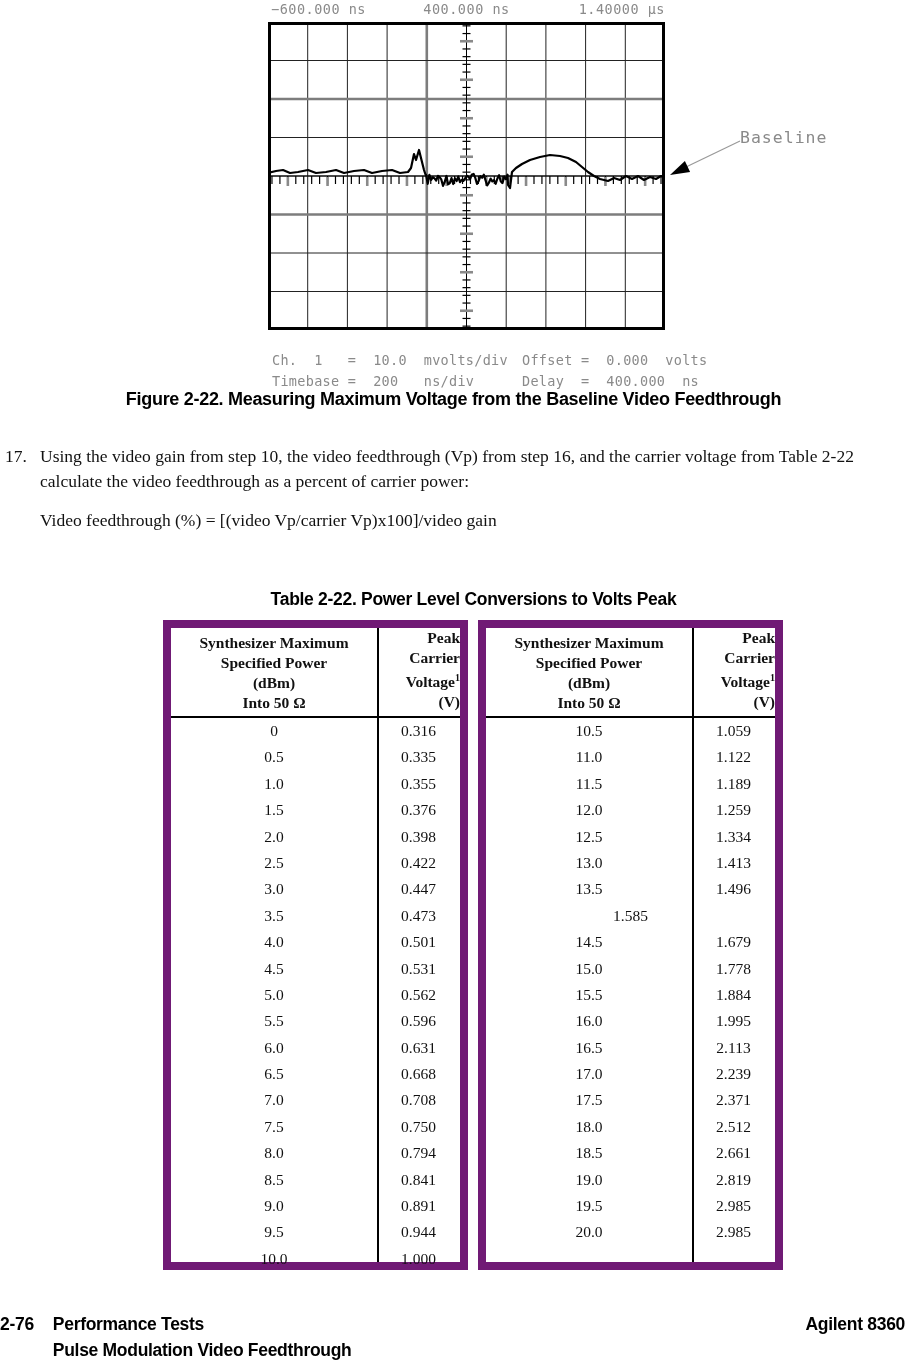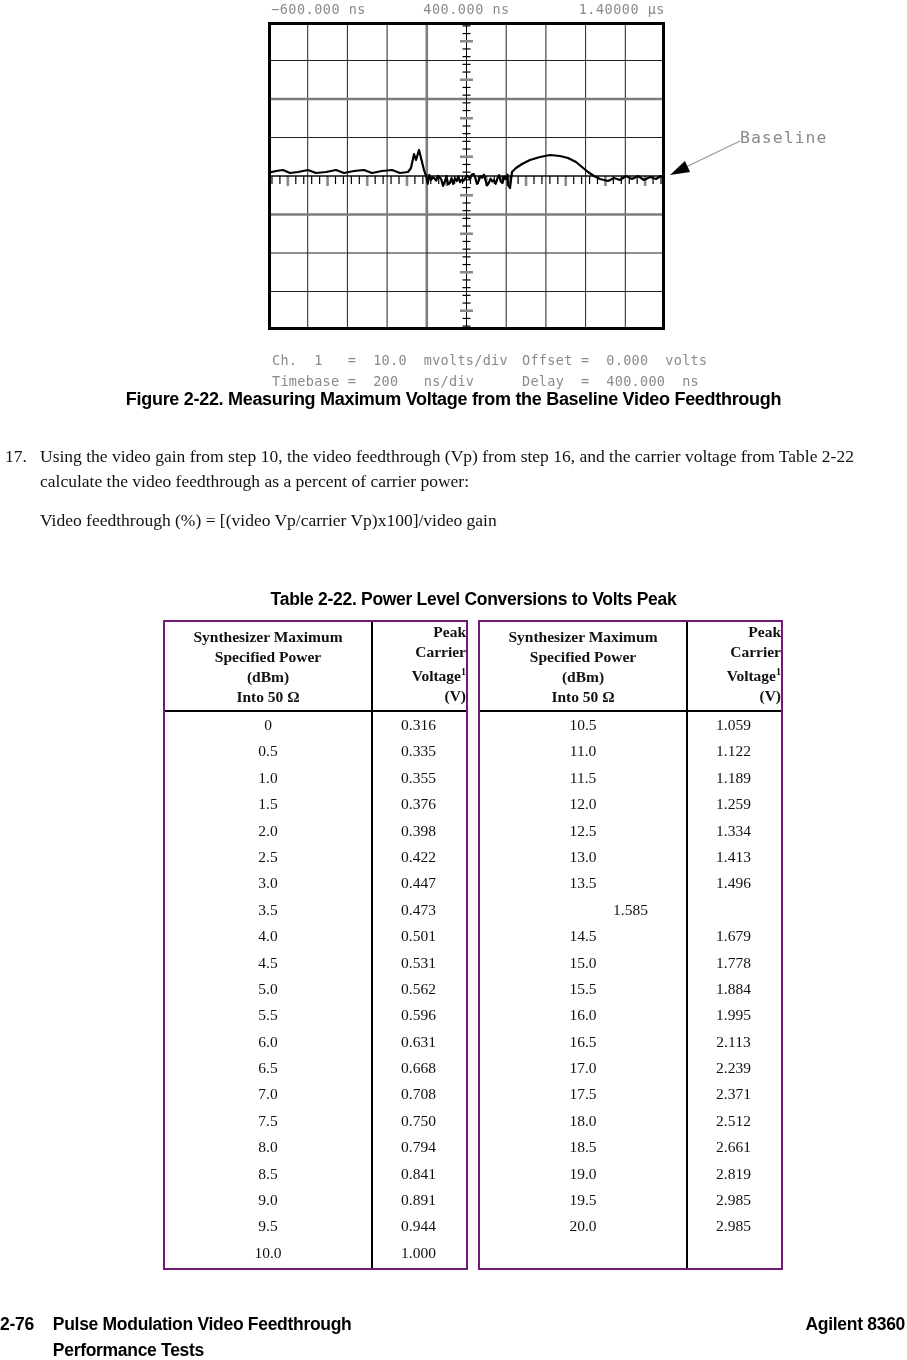--- a/index.html
+++ b/index.html
@@ -33,21 +33,21 @@
   .step { position:absolute; top:444px; left:5px; width:858px; display:flex;
     font-size:17.5px; line-height:25px; color:#111; }
   .step-num { width:35px; flex:none; }
   .step-body p.formula { margin-top:14px; }
 
   
   .table-title { position:absolute; top:589px; left:40px; width:867px; text-align:center;
     font-family:"Liberation Sans", sans-serif; font-weight:bold; font-size:17.5px;
     letter-spacing:-0.3px; color:#000; }
   .tables { position:absolute; top:620px; left:163px; display:flex; gap:10px; }
-  .ptable { position:relative; width:305px; height:650px; border:2px solid #701a75; background:#fff; }
+  .ptable { position:relative; width:305px; height:650px; border:8px solid #701a75; background:#fff; }
   .ptable .vdiv { position:absolute; top:0; bottom:0; left:206px; width:2px; background:#000; }
   .phead { height:90px; border-bottom:2px solid #000; display:flex; font-weight:bold;
     font-size:15.5px; line-height:20px; color:#111; }
   .phead .hc1 { width:206px; text-align:center; padding-top:5px; }
   .phead .hc2 { flex:1; text-align:right; }
   .phead sup { font-size:10px; vertical-align:super; }
   .prows { display:flex; flex-direction:column; }
   .prow { display:flex; height:26.4px; line-height:26.4px; font-size:15.5px; color:#111; }
   .prow .pc { text-align:center; }
   .prow .c1 { width:206px; }
@@ -434,20 +434,20 @@
           </div>
         </div>
     </div>
 
   </div>
 
   <div class="footer">
     <div class="footer-left">
       <span>2-76</span>
       <div class="footer-lines">
+        <div>Performance Tests</div>
         <div>Pulse Modulation Video Feedthrough</div>
-        <div>Performance Tests</div>
       </div>
     </div>
     <div>Agilent 8360</div>
   </div>
 
 </div>
 
 </body></html>

